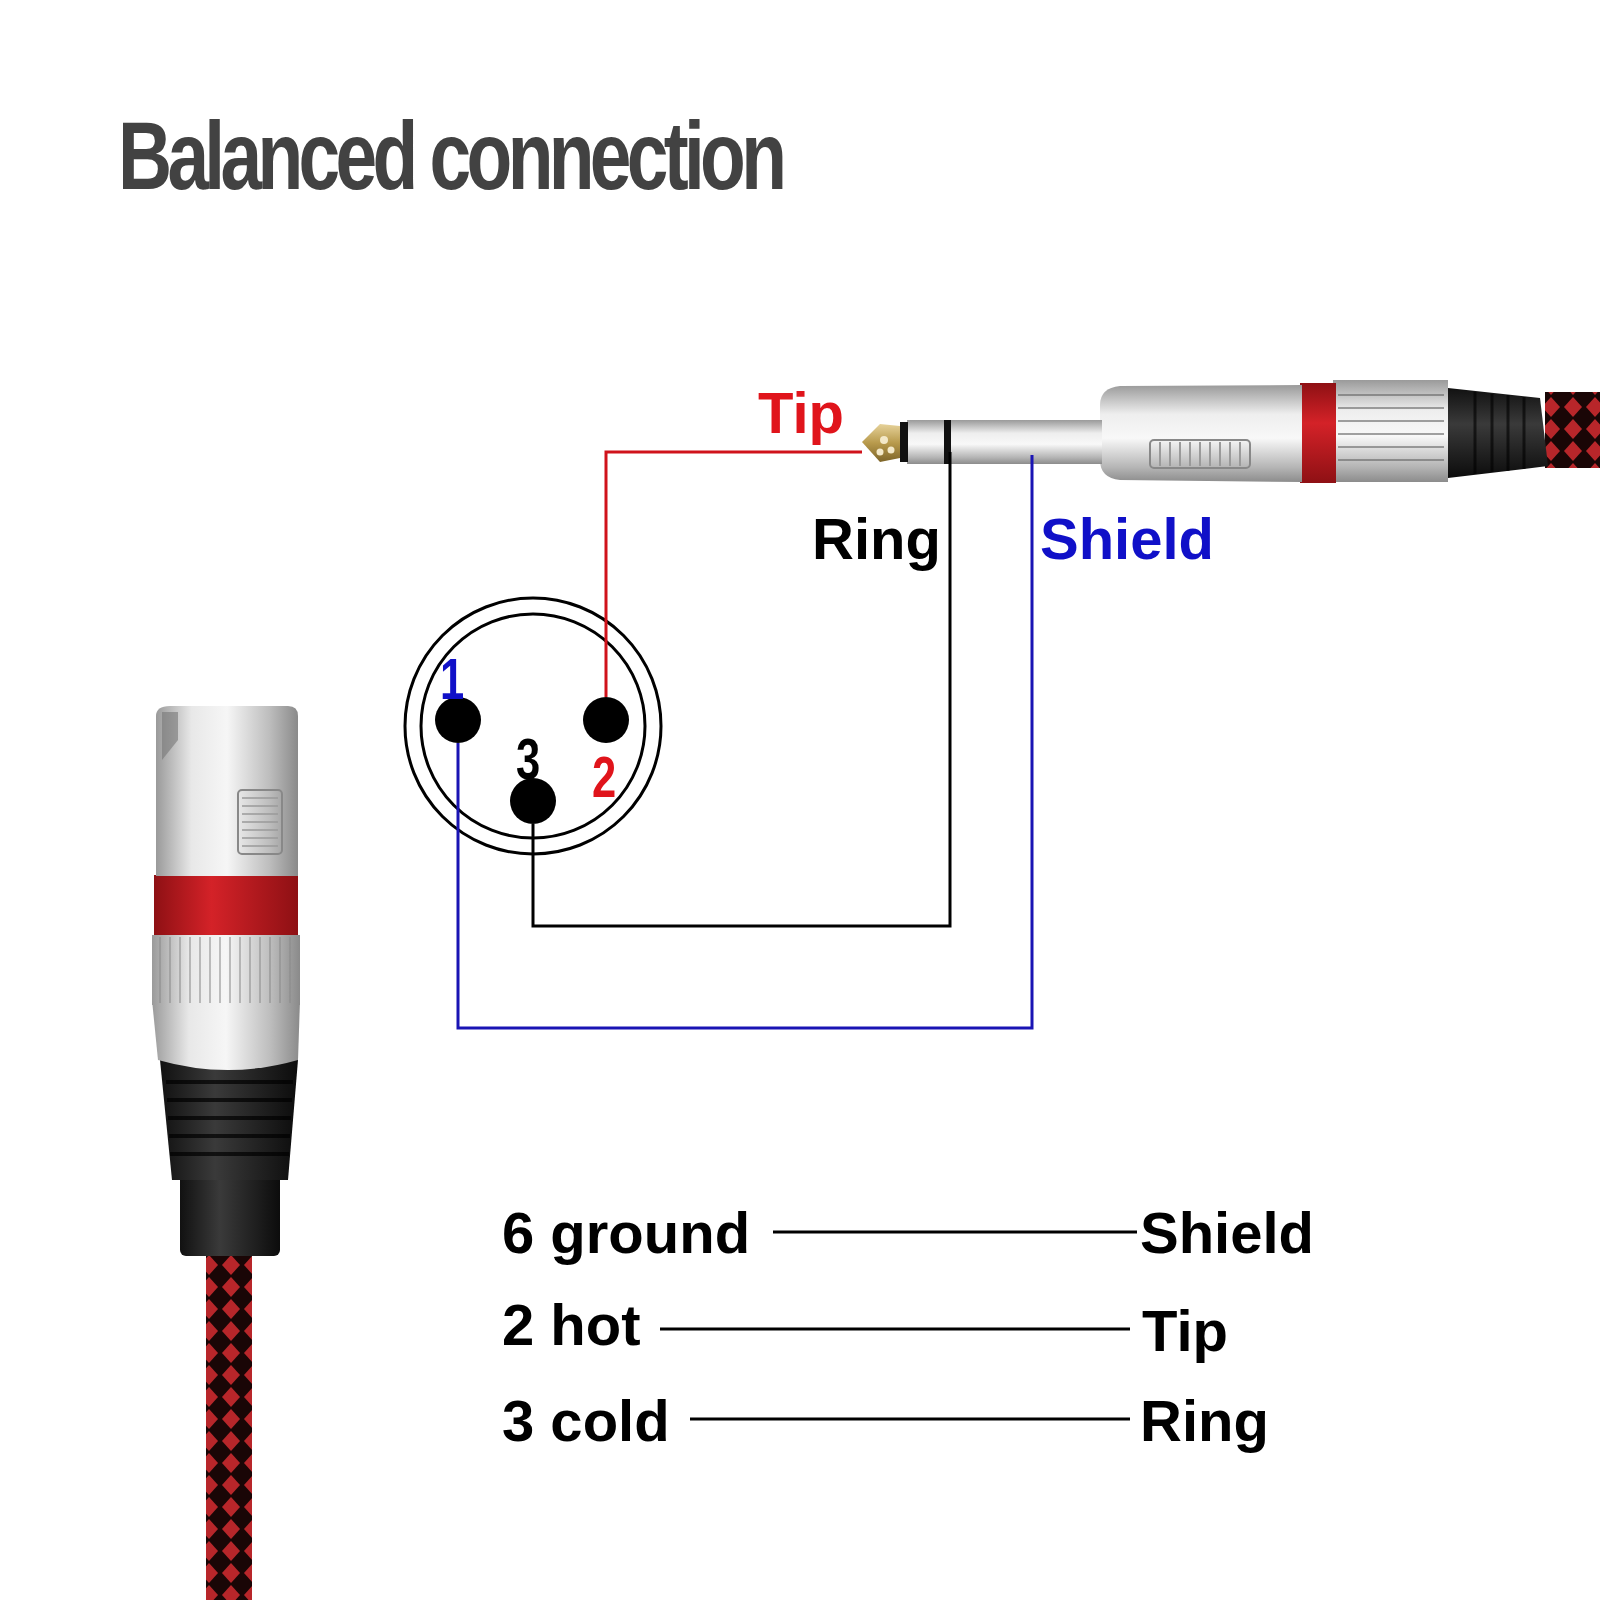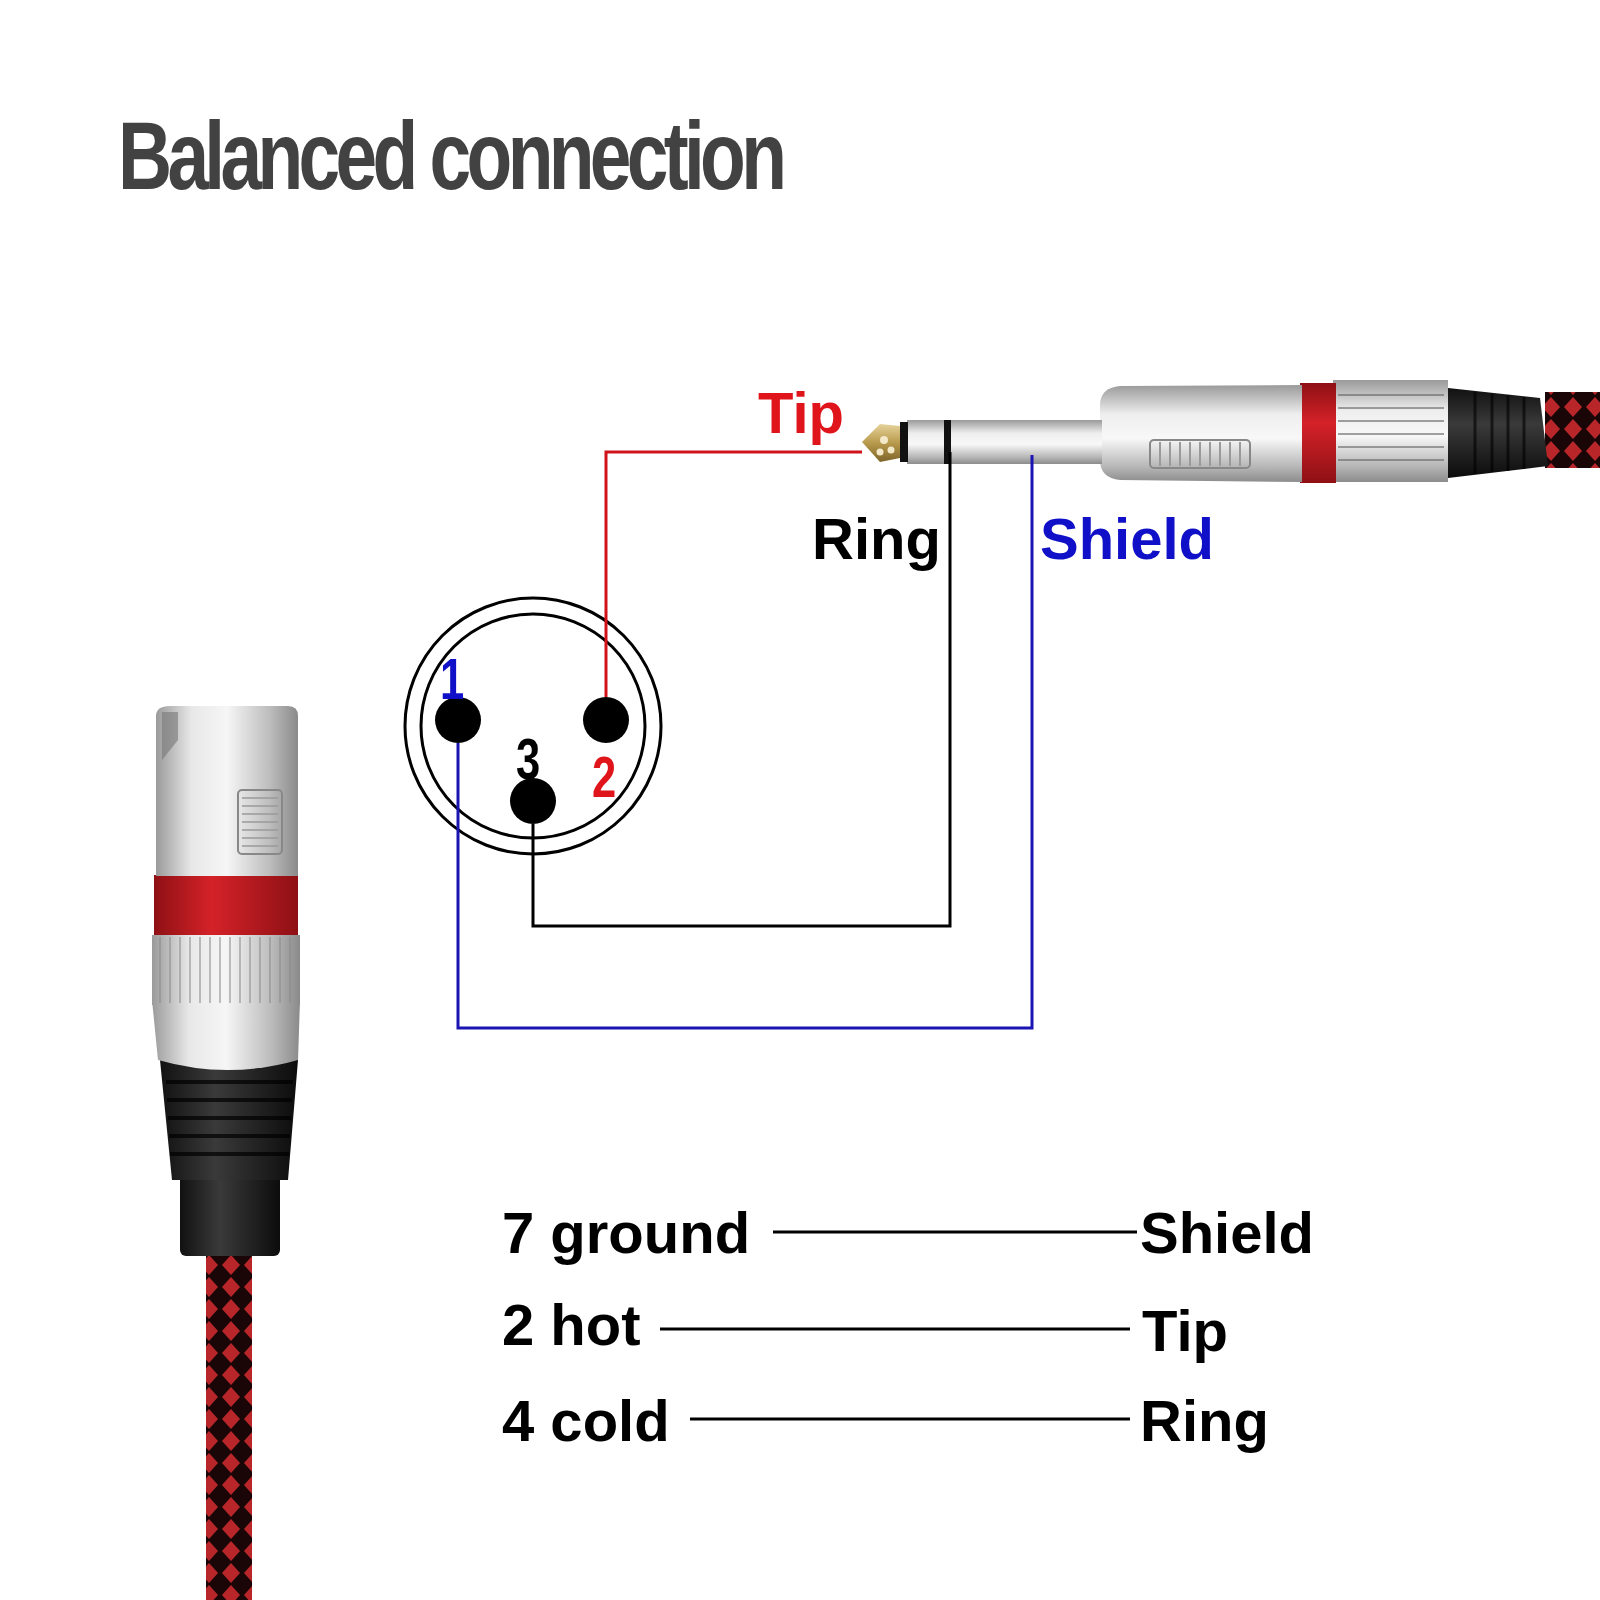--- a/index.html
+++ b/index.html
@@ -190,18 +190,18 @@
 <div class="abs title">Balanced connection</div>
 
 <div class="abs lbl" style="left:758px; top:384px; color:#e0141b;">Tip</div>
 <div class="abs lbl" style="left:812px; top:510px; color:#000;">Ring</div>
 <div class="abs lbl" style="left:1040px; top:510px; color:#1010c8;">Shield</div>
 
 <div class="abs pin-num" style="left:440px; top:650px; color:#1010c8;">1</div>
 <div class="abs pin-num" style="left:592px; top:748px; color:#e0141b;">2</div>
 <div class="abs pin-num" style="left:516px; top:730px; color:#000;">3</div>
 
-<div class="abs legend-text" style="left:502px; top:1204px;">7 ground</div>
+<div class="abs legend-text" style="left:502px; top:1204px;">6 ground</div>
 <div class="abs legend-text" style="left:1140px; top:1204px;">Shield</div>
 <div class="abs legend-text" style="left:502px; top:1296px;">2 hot</div>
 <div class="abs legend-text" style="left:1142px; top:1302px;">Tip</div>
-<div class="abs legend-text" style="left:502px; top:1392px;">4 cold</div>
+<div class="abs legend-text" style="left:502px; top:1392px;">3 cold</div>
 <div class="abs legend-text" style="left:1140px; top:1392px;">Ring</div>
 
 </body></html>

